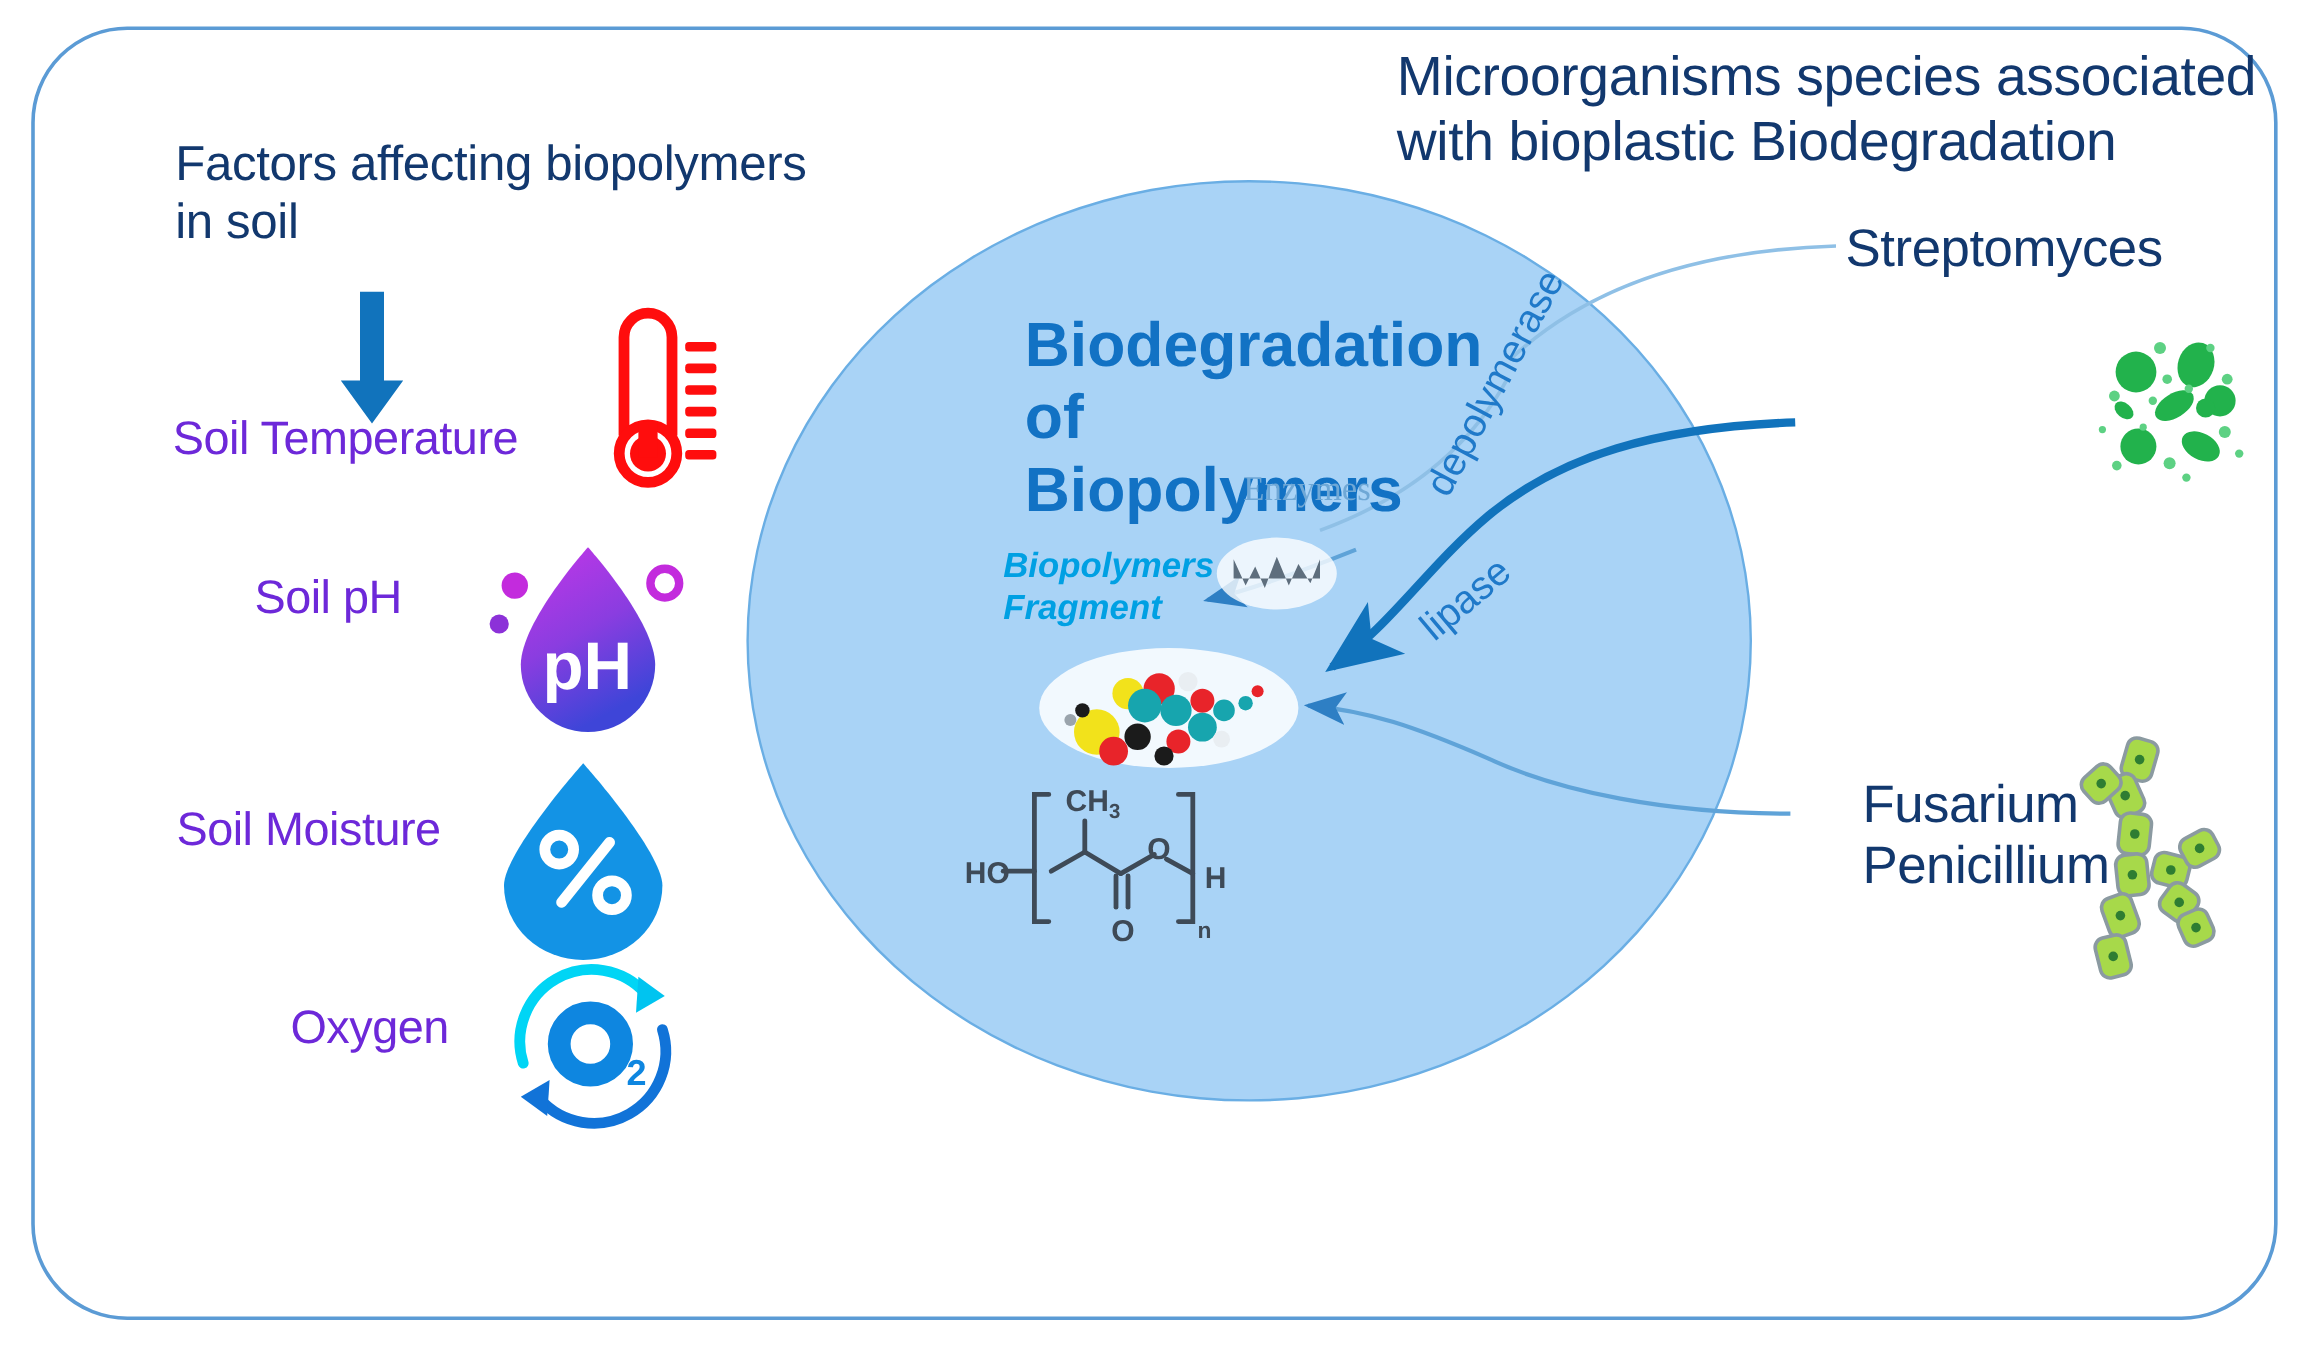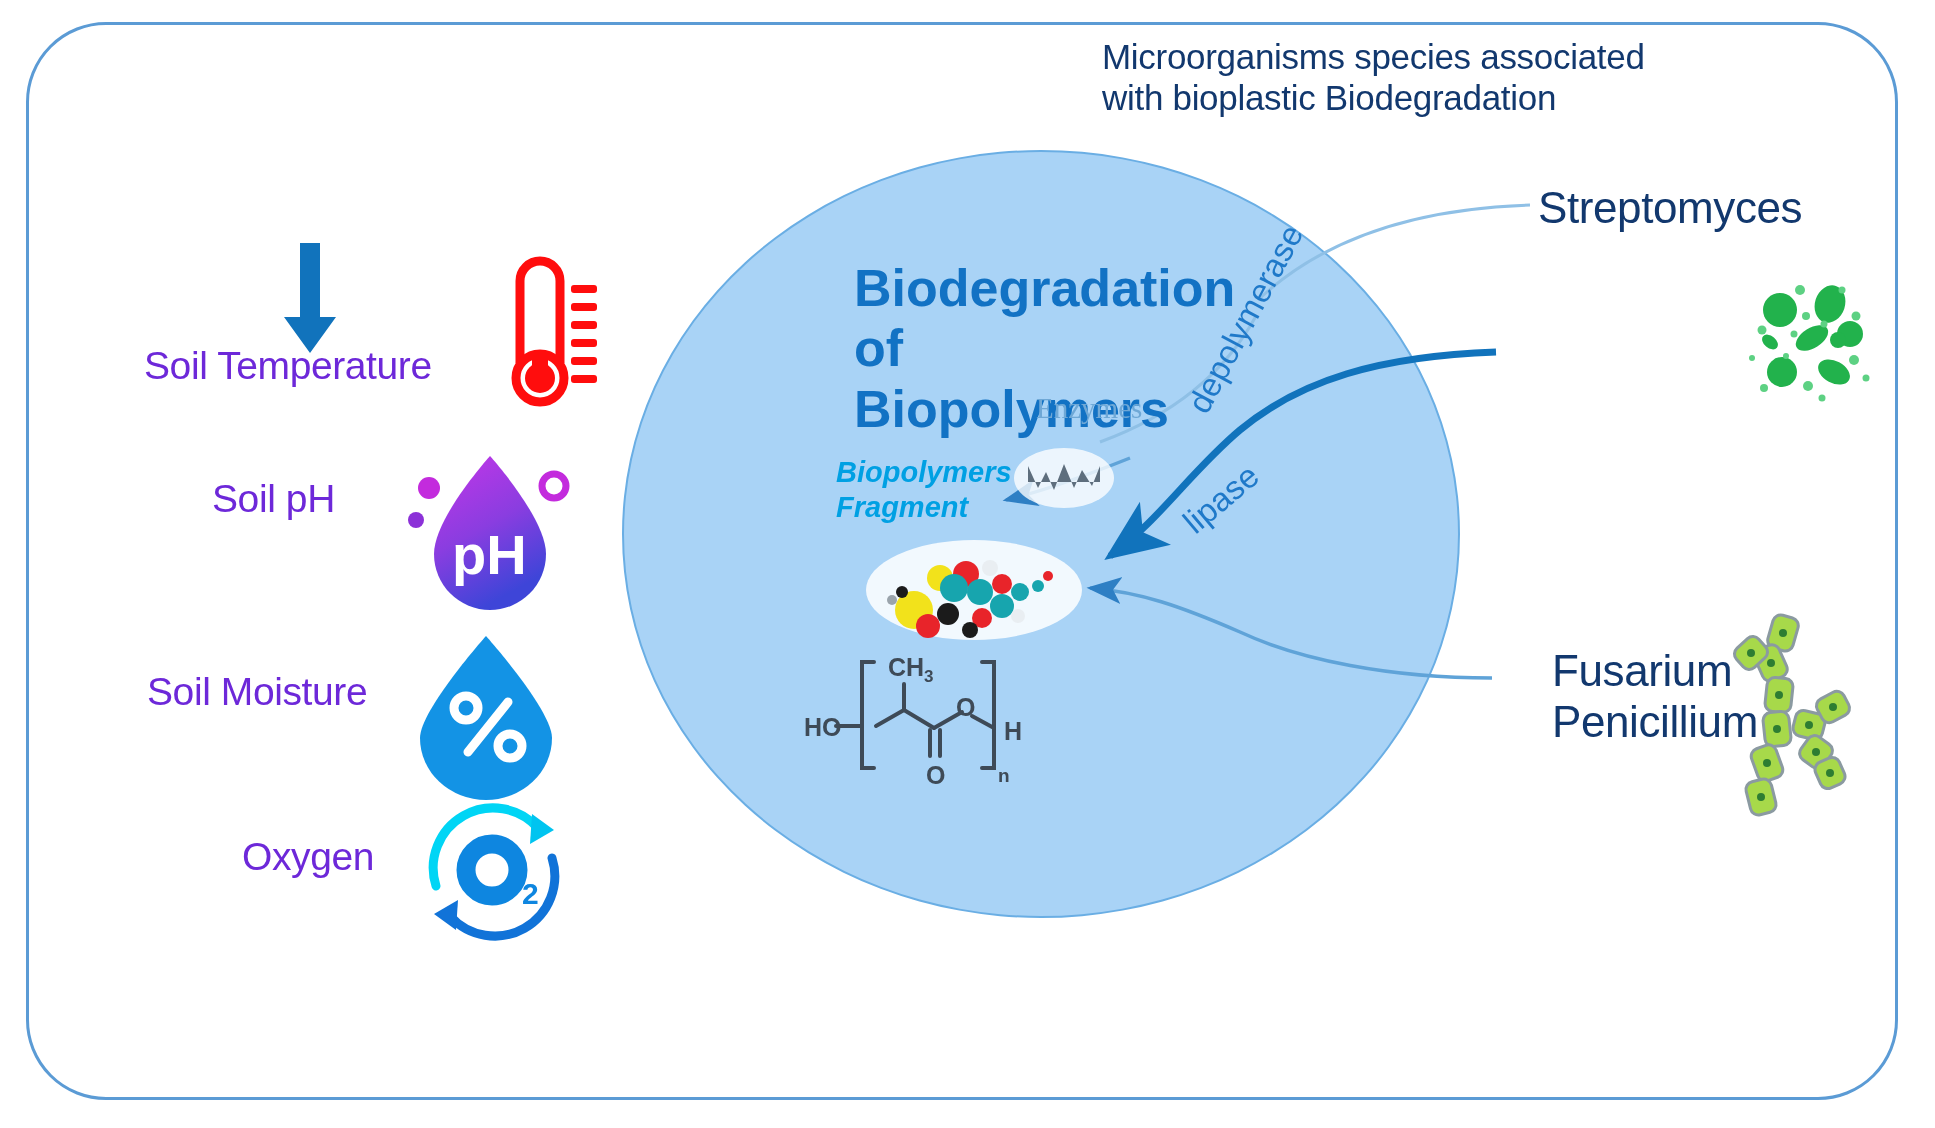--- a/index.html
+++ b/index.html
@@ -44,24 +44,24 @@
     letter-spacing: -0.3px;
   }
 
   #heading-left {
     left: 146px;
     top: 112px;
     width: 620px;
     font-size: 41px;
   }
   #heading-right {
-    left: 1102px;
+    left: 1164px;
     top: 36px;
     width: 760px;
-    font-size: 35px;
+    font-size: 46px;
   }
 
   .factor-label {
     position: absolute;
     color: #6d28d9;
     font-size: 39px;
     font-family: "Liberation Sans", sans-serif;
     white-space: nowrap;
     letter-spacing: -0.4px;
   }
@@ -179,20 +179,22 @@
   #icon-pla        { left: 800px;  top: 636px; width: 252px; height: 158px; }
   #icon-enzyme-sq  { left: 1012px; top: 442px; width: 104px; height: 72px; }
 </style>
 </head>
 <body>
 
 <div id="canvas">
 
   <div class="frame"></div>
 
+  <div class="txt" id="heading-left">Factors affecting biopolymers
+in soil</div>
   <div class="txt" id="heading-right">Microorganisms species associated
 with bioplastic Biodegradation</div>
 
   <div id="ellipse-wrap">
     <div id="ellipse-shape"></div>
   </div>
 
   <svg class="svg-layer" viewBox="0 0 1935 1128" preserveAspectRatio="none">
     <defs>
       <marker id="ah-dark" markerWidth="10" markerHeight="10" refX="8" refY="4" orient="auto" markerUnits="strokeWidth">

